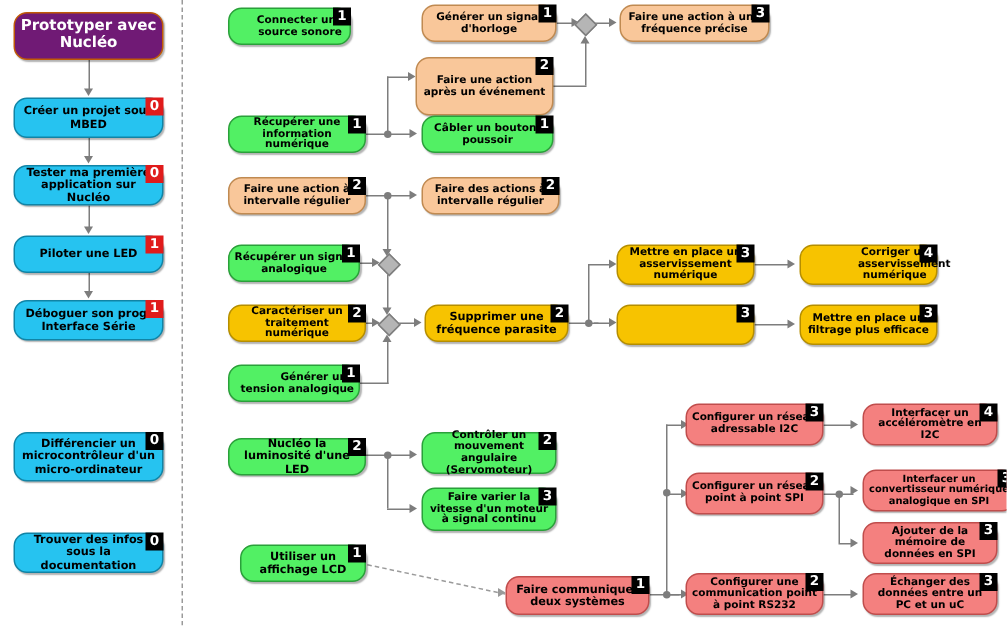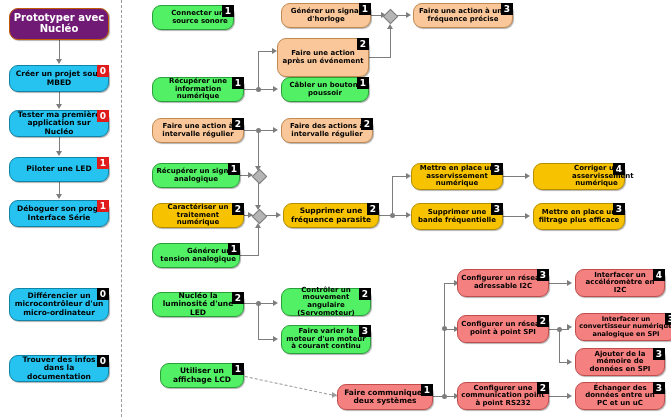--- a/index.html
+++ b/index.html
@@ -94,21 +94,21 @@
     <span class="lbl">Déboguer son prog. Interface Série</span>
     <span class="badge b-red">1</span>
   </div>
 
   <div class="node n-cyan" style="left:9px;top:288px;width:100px;height:33px;font-size:7.5px;">
     <span class="lbl">Différencier un microcontrôleur d'un micro-ordinateur</span>
     <span class="badge">0</span>
   </div>
 
   <div class="node n-cyan" style="left:9px;top:355px;width:100px;height:27px;font-size:7.5px;">
-    <span class="lbl">Trouver des infos dans la documentation</span>
+    <span class="lbl">Trouver des infos sous la documentation</span>
     <span class="badge">0</span>
   </div>
 
   <div class="ln v" style="left:59px;top:40px;height:20px;"></div>
   <div class="arw d" style="left:56px;top:59px;"></div>
   <div class="ln v" style="left:59px;top:92px;height:13px;"></div>
   <div class="arw d" style="left:56px;top:104px;"></div>
   <div class="ln v" style="left:59px;top:137px;height:15px;"></div>
   <div class="arw d" style="left:56px;top:151px;"></div>
   <div class="ln v" style="left:59px;top:182px;height:13px;"></div>
@@ -229,21 +229,20 @@
   </div>
 
   <div class="node n-yellow" style="left:533px;top:163px;width:92px;height:27px;font-size:7px;padding-left:38px;">
     <span class="lbl">Corriger un asservissement numérique</span>
     <span class="badge">4</span>
   </div>
   <div class="ln h" style="left:503px;top:176px;width:24px;"></div>
   <div class="arw r" style="left:525px;top:173px;"></div>
 
   <div class="node n-yellow" style="left:411px;top:203px;width:92px;height:27px;font-size:7px;">
-    <span class="lbl">Supprimer une bande fréquentielle</span>
     <span class="badge">3</span>
   </div>
 
   <div class="node n-yellow" style="left:533px;top:203px;width:92px;height:27px;font-size:7px;">
     <span class="lbl">Mettre en place un filtrage plus efficace</span>
     <span class="badge">3</span>
   </div>
   <div class="ln h" style="left:503px;top:216px;width:24px;"></div>
   <div class="arw r" style="left:525px;top:213px;"></div>
 
@@ -251,21 +250,21 @@
     <span class="lbl">Nucléo la luminosité d'une LED</span>
     <span class="badge">2</span>
   </div>
 
   <div class="node n-green" style="left:281px;top:288px;width:90px;height:28px;font-size:7px;">
     <span class="lbl">Contrôler un mouvement angulaire (Servomoteur)</span>
     <span class="badge">2</span>
   </div>
 
   <div class="node n-green" style="left:281px;top:325px;width:90px;height:29px;font-size:7px;">
-    <span class="lbl">Faire varier la moteur d'un moteur à courant continu</span>
+    <span class="lbl">Faire varier la vitesse d'un moteur à signal continu</span>
     <span class="badge">3</span>
   </div>
 
   <div class="ln h" style="left:244px;top:303px;width:32px;"></div>
   <div class="dot" style="left:256px;top:301px;"></div>
   <div class="arw r" style="left:273px;top:300px;"></div>
   <div class="ln v" style="left:258px;top:303px;height:36px;"></div>
   <div class="ln h" style="left:258px;top:339px;width:18px;"></div>
   <div class="arw r" style="left:273px;top:336px;"></div>
 

